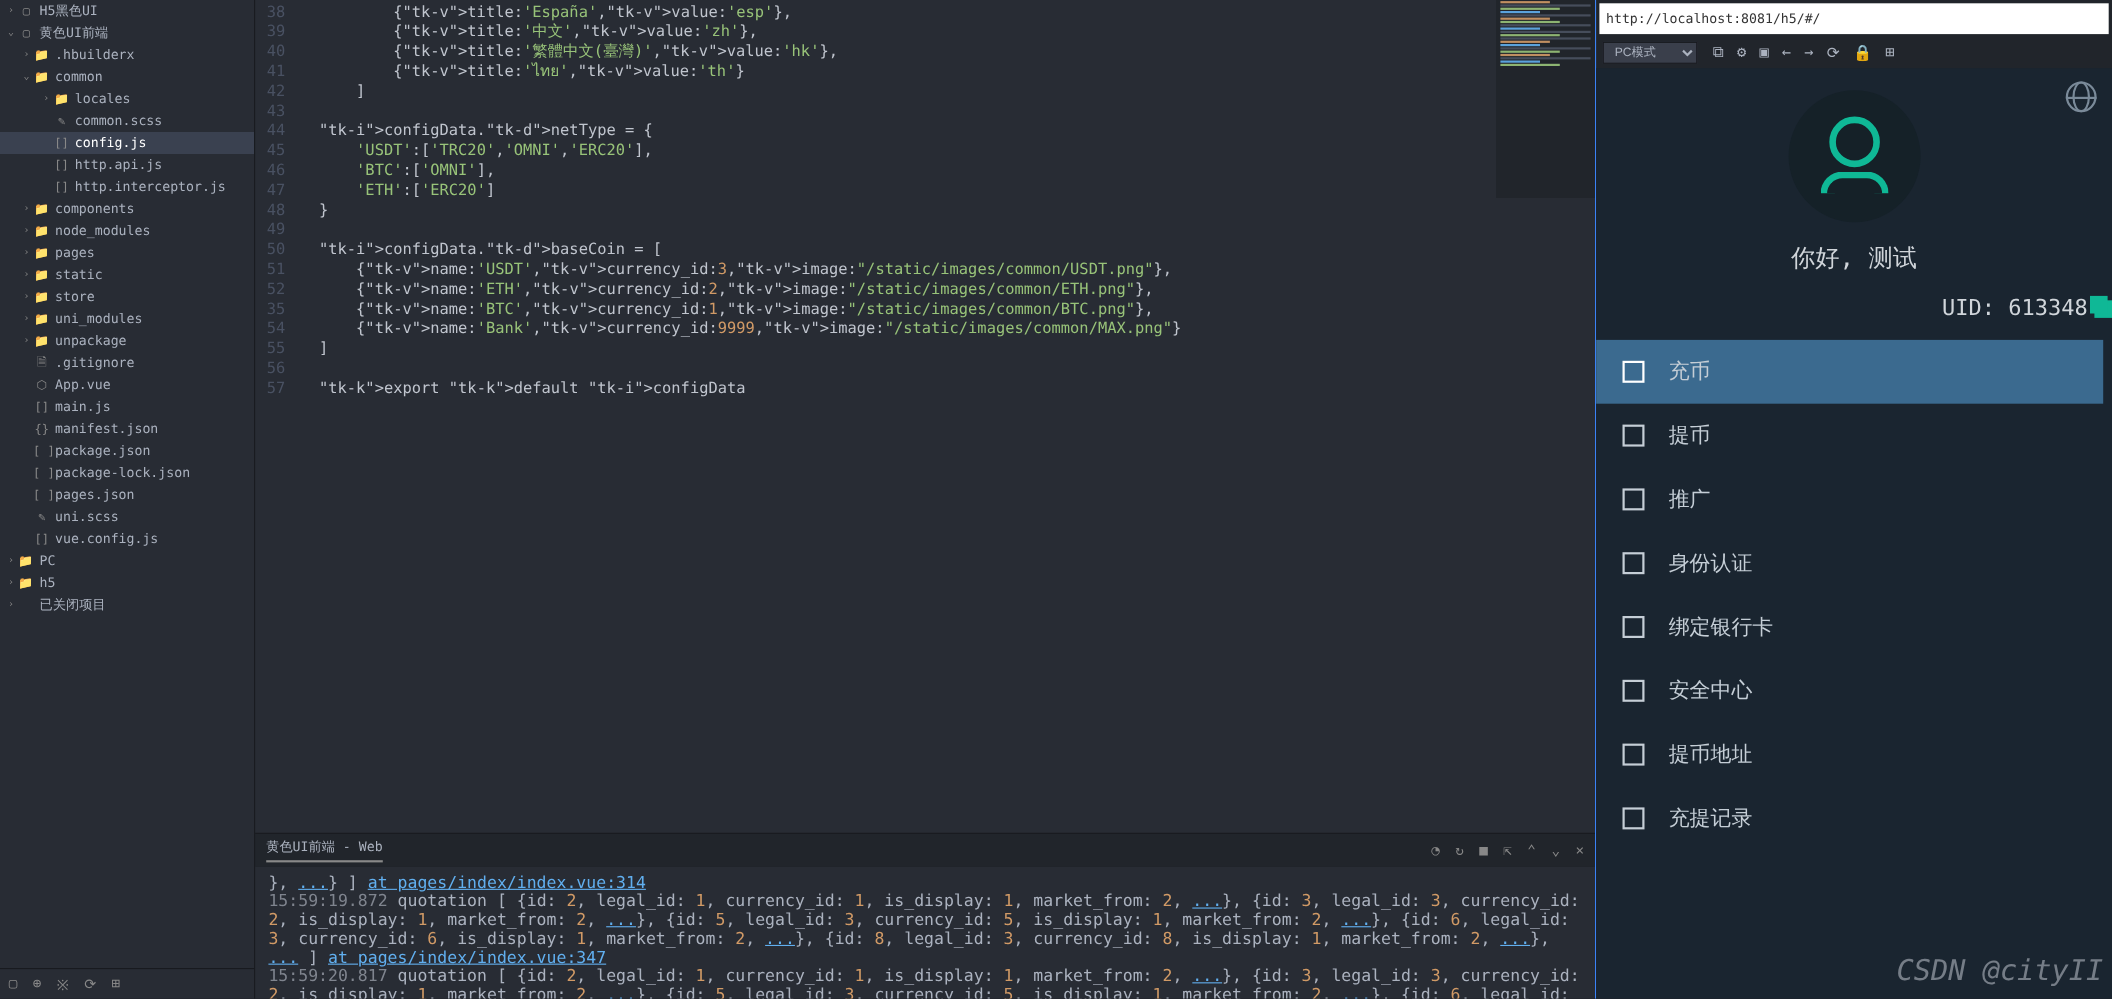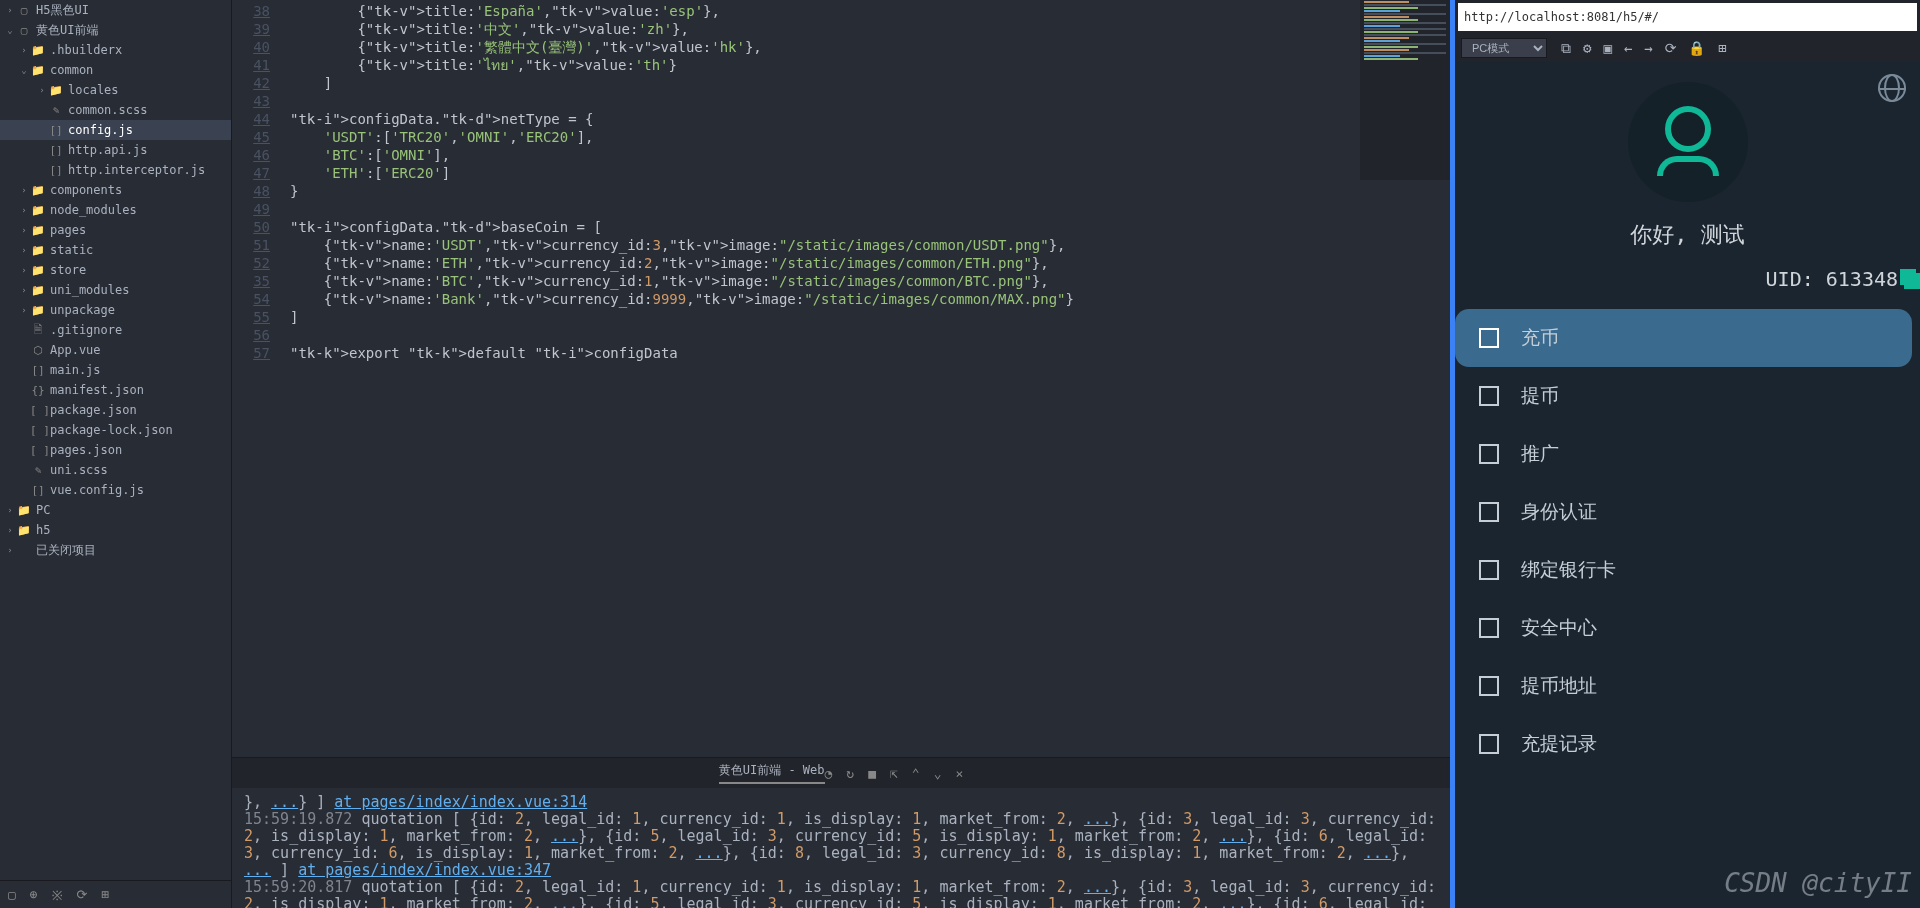--- a/index.html
+++ b/index.html
@@ -18,63 +18,63 @@
 .tree-item .js { color: #888; }
 .indent-0 { padding-left: 4px; }
 .indent-1 { padding-left: 18px; }
 .indent-2 { padding-left: 36px; }
 .sidebar-footer { height: 28px; border-top: 1px solid #181a1f; display: flex; align-items: center; padding: 0 8px; gap: 14px; color: #888; }
 .sidebar-footer span { font-size: 13px; cursor: pointer; }
 
 
 .editor-wrap { flex: 1; display: flex; flex-direction: column; min-width: 0; }
 .editor { flex: 1; display: flex; background: #282c34; position: relative; font-family: Consolas, monospace; font-size: 14px; min-height: 0; }
-.gutter { width: 48px; text-align: right; color: #495162; padding: 2px 10px 0 0; user-select: none; text-decoration: underline; }
+.gutter { width: 48px; text-align: center; color: #495162; padding: 2px 10px 0 0; user-select: none; }
 .gutter div { height: 18px; line-height: 18px; }
 .code { flex: 1; padding: 2px 0 0 10px; white-space: pre; overflow: hidden; }
 .code div { height: 18px; line-height: 18px; }
 .minimap { position: absolute; right: 0; top: 0; width: 90px; height: 180px; background: #21252b; opacity: 0.9; }
 .minimap div { height: 2px; margin: 1px 4px; background: #4a5160; }
 .minimap .hl1 { background: #d19a66; width: 50%; }
 .minimap .hl2 { background: #61afef; width: 40%; }
 .minimap .hl3 { background: #98c379; width: 60%; } 
 .tk-s { color: #98c379; } 
 .tk-n { color: #d19a66; } 
 
 
-.console-bar { height: 30px; background: #21252b; border-top: 1px solid #181a1f; display: flex; align-items: center; justify-content: center; padding: 15px 10px; font-size: 12px; }
+.console-bar { height: 30px; background: #21252b; border-top: 1px solid #181a1f; display: flex; align-items: center; justify-content: space-between; padding: 15px 10px; font-size: 12px; }
 .console-bar .title { color: #abb2bf; border-bottom: 2px solid #888; padding-bottom: 3px; }
 .console-bar .ctrls { display: flex; gap: 14px; color: #888; }
 .console-bar .ctrls span { cursor: pointer; font-size: 13px; }
 .console { height: 120px; background: #282c34; padding: 6px 12px; font-family: Consolas, monospace; font-size: 15px; line-height: 17px; overflow: hidden; white-space: pre-wrap; word-break: break-all; }
 .console .cc-n { color: #d19a66; }
 .console .cc-l { color: #61afef; text-decoration: underline; cursor: pointer; }
 .console .cc-t { color: #7f848e; }
 .console .cc-p { color: #abb2bf; }
 
 
-.preview { width: 470px; background: #21252b; border-left: 5px solid #3b82f6; display: flex; flex-direction: column; }
+.preview { width: 470px; background: #21252b; border-left: 1px solid #3b82f6; display: flex; flex-direction: column; }
 .url-bar { height: 28px; background: #fff; margin: 3px; display: flex; align-items: center; padding: 0 6px; font-size: 12px; color: #333; }
 .tool-row { height: 28px; display: flex; align-items: center; padding: 0 6px; gap: 6px; }
 .mode-select { background: #3a3f4b; border: 1px solid #181a1f; color: #abb2bf; font-size: 11px; padding: 2px 20px 2px 6px; height: 20px; }
 .tool-icons { display: flex; gap: 12px; margin-left: 8px; color: #abb2bf; }
 .tool-icons span { cursor: pointer; font-size: 14px; }
 .app-view { flex: 1; background: #1a2530; position: relative; overflow: hidden; }
 .globe { position: absolute; top: 12px; right: 14px; width: 28px; height: 28px; border: 2px solid #7a8a99; border-radius: 50%; }
 .globe:before { content: ""; position: absolute; left: 50%; top: -2px; bottom: -2px; width: 12px; border: 2px solid #7a8a99; border-radius: 50%; transform: translateX(-50%); }
 .globe:after { content: ""; position: absolute; top: 50%; left: -2px; right: -2px; border-top: 2px solid #7a8a99; }
 .avatar { width: 120px; height: 120px; background: #152128; border-radius: 50%; margin: 20px auto 18px; position: relative; }
 .avatar:before { content: ""; position: absolute; top: 24px; left: 50%; transform: translateX(-50%); width: 34px; height: 34px; border: 6px solid #0fb896; border-radius: 50%; }
 .avatar:after { content: ""; position: absolute; bottom: 26px; left: 50%; transform: translateX(-50%); width: 50px; height: 14px; border: 6px solid #0fb896; border-bottom: none; border-radius: 40px 40px 0 0; }
 .greet { text-align: center; color: #d0d5da; font-size: 22px; margin-bottom: 17px; }
 .uid { text-align: right; color: #d0d5da; font-size: 20px; margin-bottom: 18px; }
 .uid .copy-ic { display: inline-block; width: 16px; height: 16px; background: #0fb896; margin-left: 6px; vertical-align: middle; position: relative; }
 .uid .copy-ic:before { content: ""; position: absolute; width: 16px; height: 16px; background: #0fb896; left: -4px; top: -4px; }
 .menu-list { margin: 0 8px 0 0; }
-.menu-item { height: 58px; display: flex; align-items: center; padding: 0 24px; color: #c5ced6; font-size: 19px; gap: 22px; cursor: pointer; border-radius: 14px; }
+.menu-item { height: 58px; display: flex; align-items: center; padding: 0 24px; color: #c5ced6; font-size: 19px; gap: 22px; cursor: pointer; }
 .menu-item.sel { background: #3b6a8f; }
 .menu-item .micon { width: 20px; height: 20px; border: 2px solid #c5ced6; display: inline-flex; align-items: center; justify-content: center; font-size: 12px; }
 .menu-item.sel .micon { border-color: #fff; }
 .watermark { position: absolute; bottom: 10px; right: 8px; color: #c0c5ce; font-size: 26px; opacity: 0.55; font-style: italic; pointer-events: none; }
 </style>
 </head>
 <body>
 
 <div class="app">
   <div class="main">

